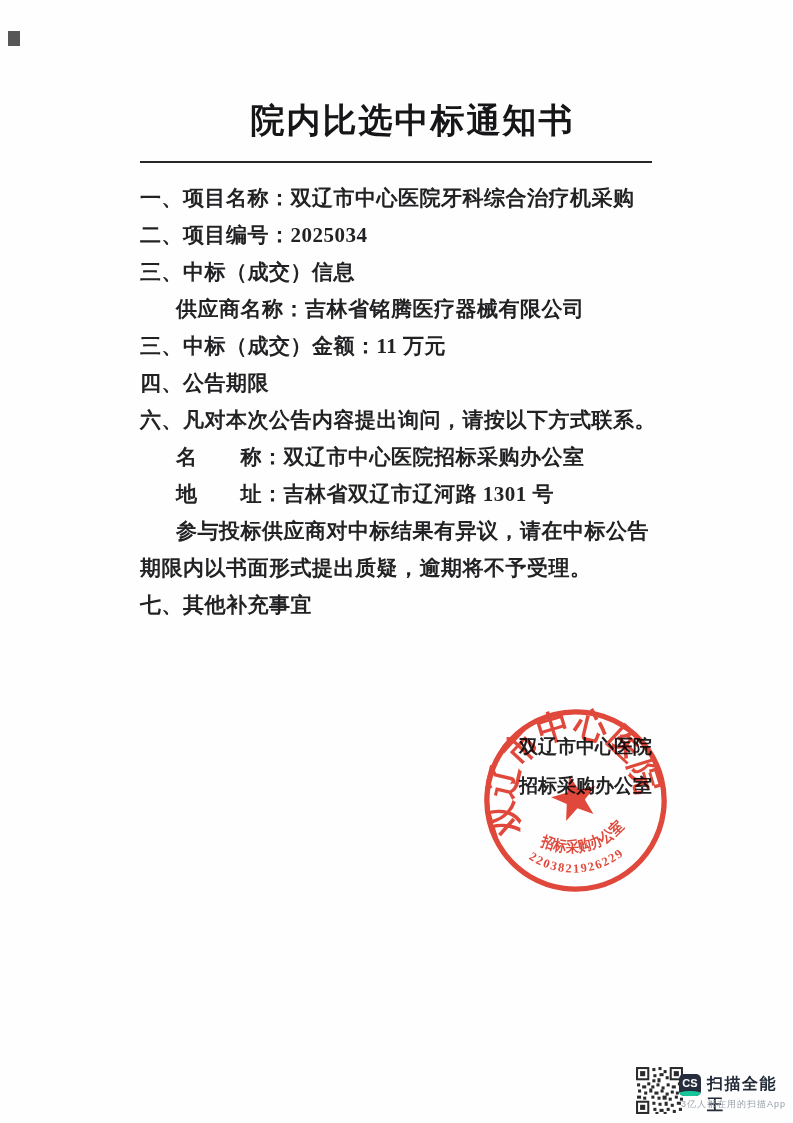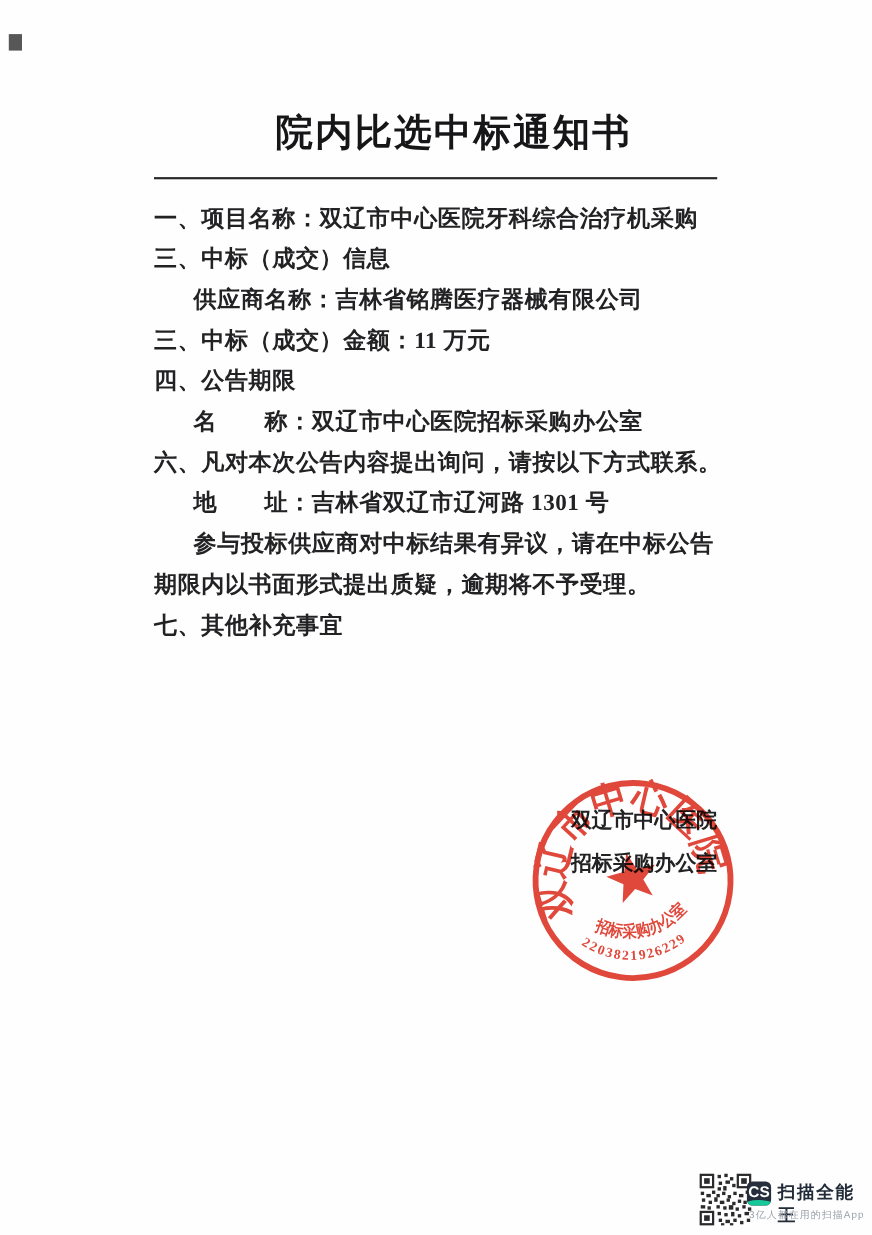--- a/index.html
+++ b/index.html
@@ -43,21 +43,21 @@
 
   .watermark{position:absolute;left:0;top:0;width:793px;height:1123px;pointer-events:none;}
   .qr{position:absolute;left:635px;top:1066px;width:49px;height:49px;}
   .cs-badge{
     position:absolute;left:679px;top:1074px;width:22px;height:22px;
     background:#262d3d;border-radius:5px;overflow:hidden;
   }
   .cs-badge .cs-text{
     position:absolute;left:0;top:1px;width:22px;text-align:center;
     color:#ffffff;font-family:"Liberation Sans","DejaVu Sans",sans-serif;
-    font-weight:700;font-size:14px;line-height:16px;
+    font-weight:700;font-size:11px;line-height:16px;
   }
   .cs-lip{position:absolute;left:-3px;bottom:-4px;width:28px;height:9px;background:#16c79a;border-radius:50% 50% 0 0;}
   .cs-name{
     position:absolute;left:707px;top:1074px;
     font-family:"Liberation Sans","DejaVu Sans",sans-serif;
     font-size:16px;font-weight:700;letter-spacing:1.5px;color:#222b38;
   }
   .cs-tagline{
     position:absolute;left:681px;top:1098px;
     font-family:"Liberation Sans","DejaVu Sans",sans-serif;
@@ -70,26 +70,27 @@
 <div class="page">
 
   <div class="corner-mark"></div>
 
   <h1 class="title">院内比选中标通知书</h1>
 
   <div class="rule"></div>
 
   <div class="content">
       <div class="line item">一、项目名称：双辽市中心医院牙科综合治疗机采购</div>
+      <div class="line item">二、项目编号：2025034</div>
       <div class="line item">三、中标（成交）信息</div>
       <div class="line sub">供应商名称：吉林省铭腾医疗器械有限公司</div>
       <div class="line item">三、中标（成交）金额：11 万元</div>
       <div class="line item">四、公告期限</div>
+      <div class="line item">六、凡对本次公告内容提出询问，请按以下方式联系。</div>
       <div class="line sub">名　　称：双辽市中心医院招标采购办公室</div>
-      <div class="line item">六、凡对本次公告内容提出询问，请按以下方式联系。</div>
       <div class="line sub">地　　址：吉林省双辽市辽河路 1301 号</div>
       <div class="line para">参与投标供应商对中标结果有异议，请在中标公告期限内以书面形式提出质疑，逾期将不予受理。</div>
       <div class="line item">七、其他补充事宜</div>
     </div>
 
   <div class="signature">
     <div>双辽市中心医院</div>
     <div>招标采购办公室</div>
   </div>
 

